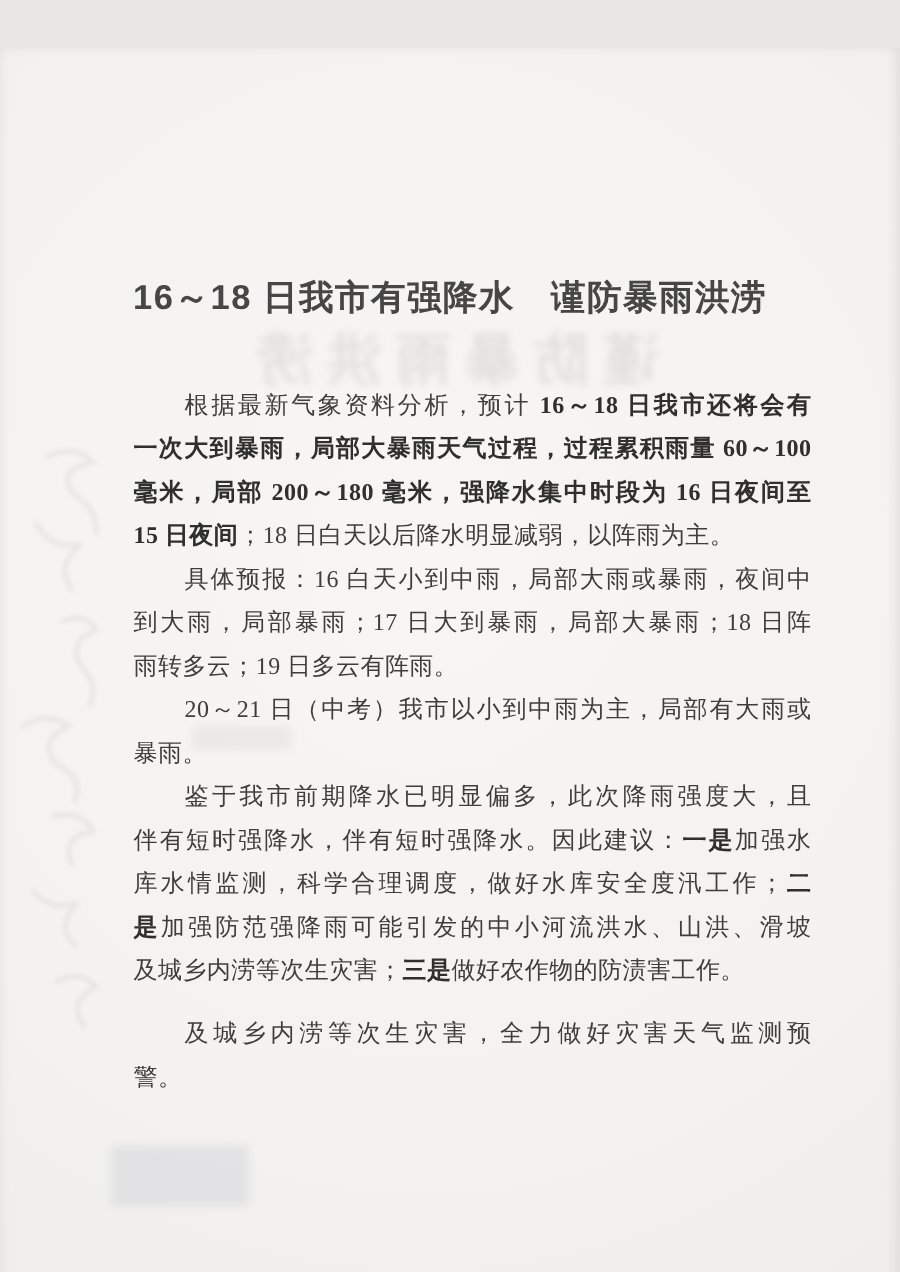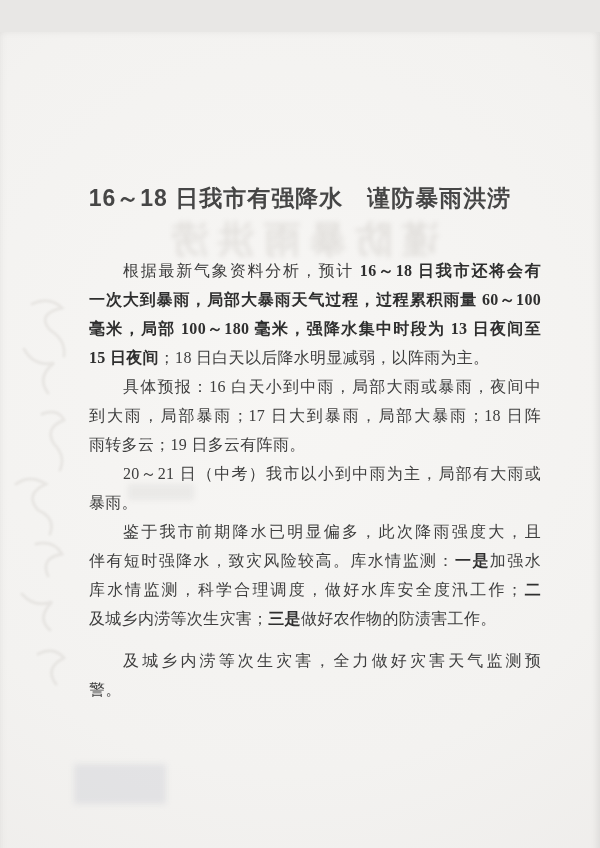--- a/index.html
+++ b/index.html
@@ -87,36 +87,37 @@
     </g>
   </svg>
 
   <div class="stamp-ghost"></div>
   <div class="smudge"></div>
 
   <div class="doc-body">
       <div class="paragraph">
         <div class="line first"><span class="seg">根据最新气象资料分析，预计 </span><span class="seg bold">16～18 日我市还将会有</span></div>
         <div class="line"><span class="seg bold">一次大到暴雨，局部大暴雨天气过程，过程累积雨量 60～100</span></div>
-        <div class="line"><span class="seg bold">毫米，局部 100～180 毫米，强降水集中时段为 13 日夜间至</span></div>
+        <div class="line"><span class="seg bold">毫米，局部 200～180 毫米，强降水集中时段为 16 日夜间至</span></div>
         <div class="line last"><span class="seg bold">15 日夜间</span><span class="seg">；18 日白天以后降水明显减弱，以阵雨为主。</span></div>
       </div>
       <div class="paragraph">
         <div class="line first"><span class="seg">具体预报：16 白天小到中雨，局部大雨或暴雨，夜间中</span></div>
         <div class="line"><span class="seg">到大雨，局部暴雨；17 日大到暴雨，局部大暴雨；18 日阵</span></div>
         <div class="line last"><span class="seg">雨转多云；19 日多云有阵雨。</span></div>
       </div>
       <div class="paragraph">
         <div class="line first"><span class="seg">20～21 日（中考）我市以小到中雨为主，局部有大雨或</span></div>
         <div class="line last"><span class="seg">暴雨。</span></div>
       </div>
       <div class="paragraph">
         <div class="line first"><span class="seg">鉴于我市前期降水已明显偏多，此次降雨强度大，且</span></div>
-        <div class="line"><span class="seg">伴有短时强降水，致灾风险较高。库水情监测：</span><span class="seg bold">一是</span><span class="seg">加强水</span></div>
+        <div class="line"><span class="seg">伴有短时强降水，伴有短时强降水。因此建议：</span><span class="seg bold">一是</span><span class="seg">加强水</span></div>
         <div class="line"><span class="seg">库水情监测，科学合理调度，做好水库安全度汛工作；</span><span class="seg bold">二</span></div>
+        <div class="line"><span class="seg bold">是</span><span class="seg">加强防范强降雨可能引发的中小河流洪水、山洪、滑坡</span></div>
         <div class="line last"><span class="seg">及城乡内涝等次生灾害；</span><span class="seg bold">三是</span><span class="seg">做好农作物的防渍害工作。</span></div>
       </div>
       <div class="paragraph spaced">
         <div class="line first"><span class="seg">及城乡内涝等次生灾害，全力做好灾害天气监测预</span></div>
         <div class="line last"><span class="seg">警。</span></div>
       </div>
     </div>
 
   <div class="watermark">
     <span class="wm-icon">

